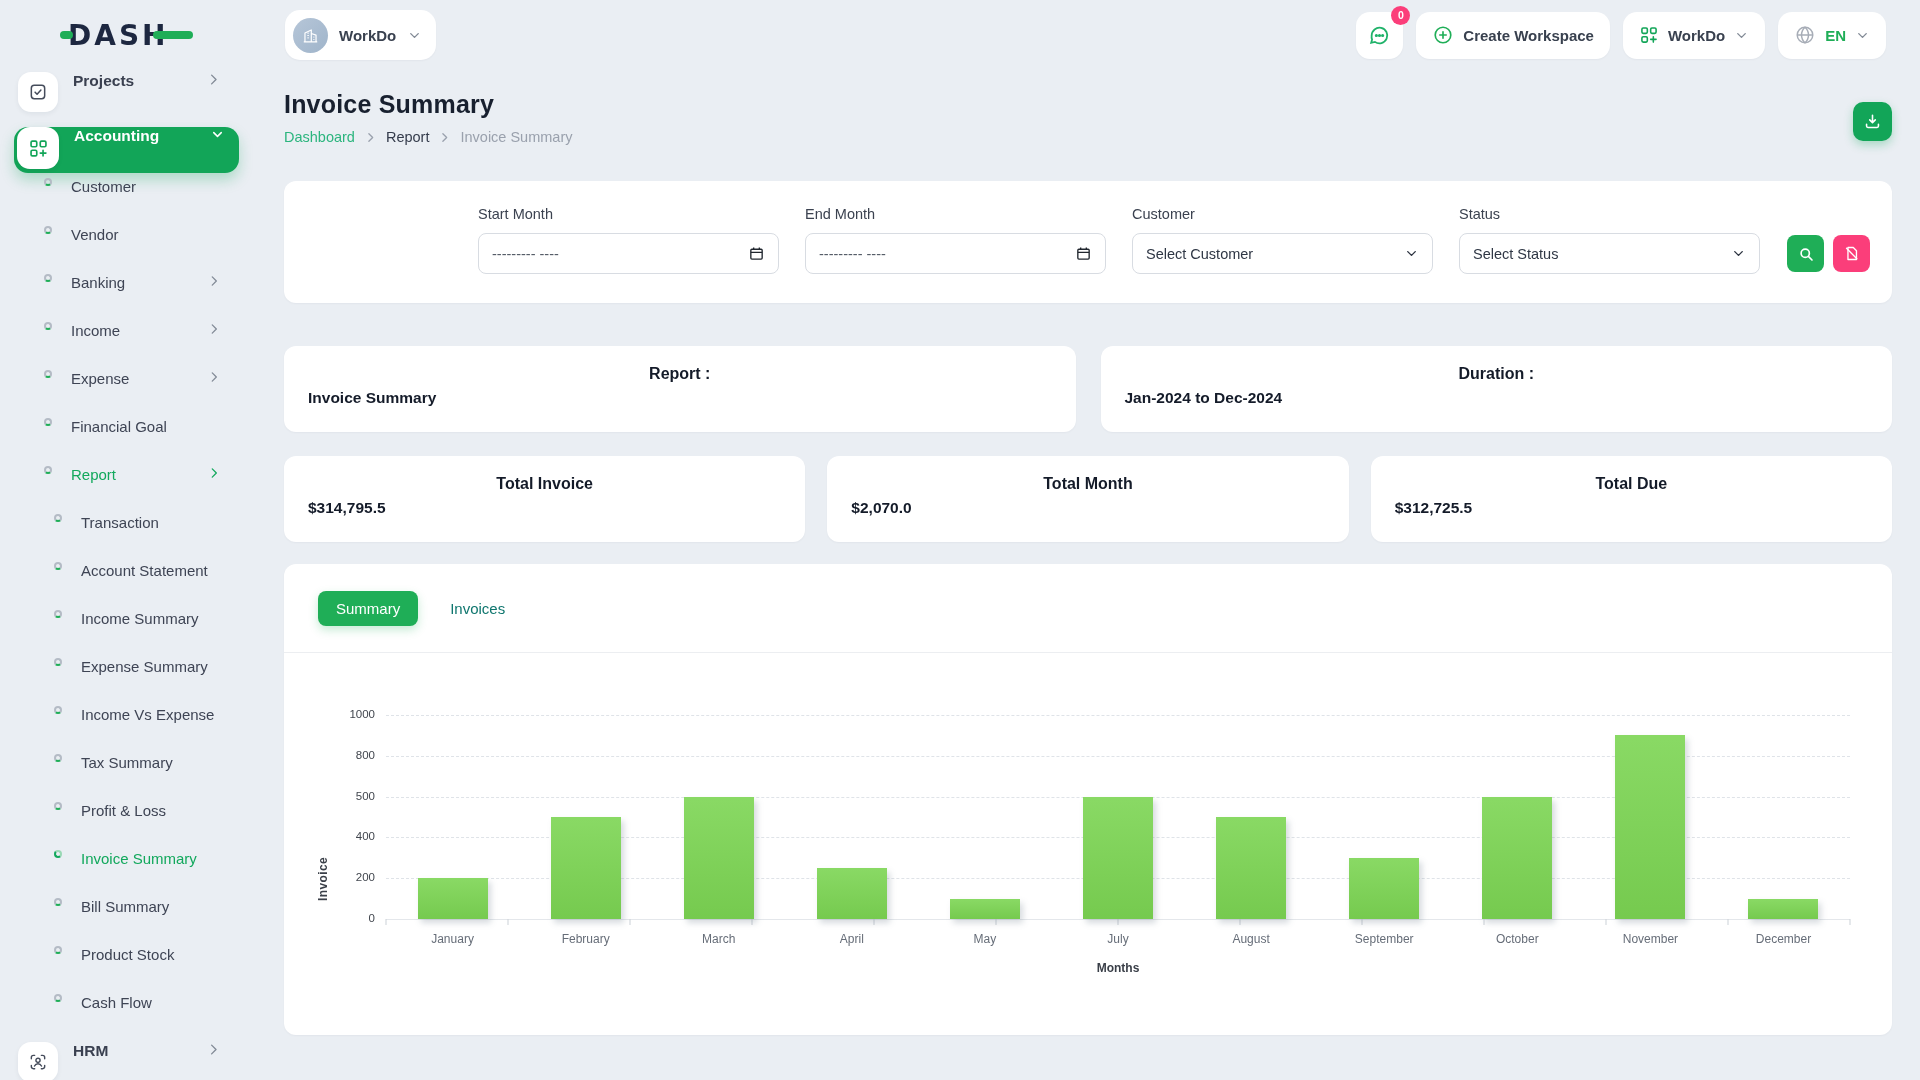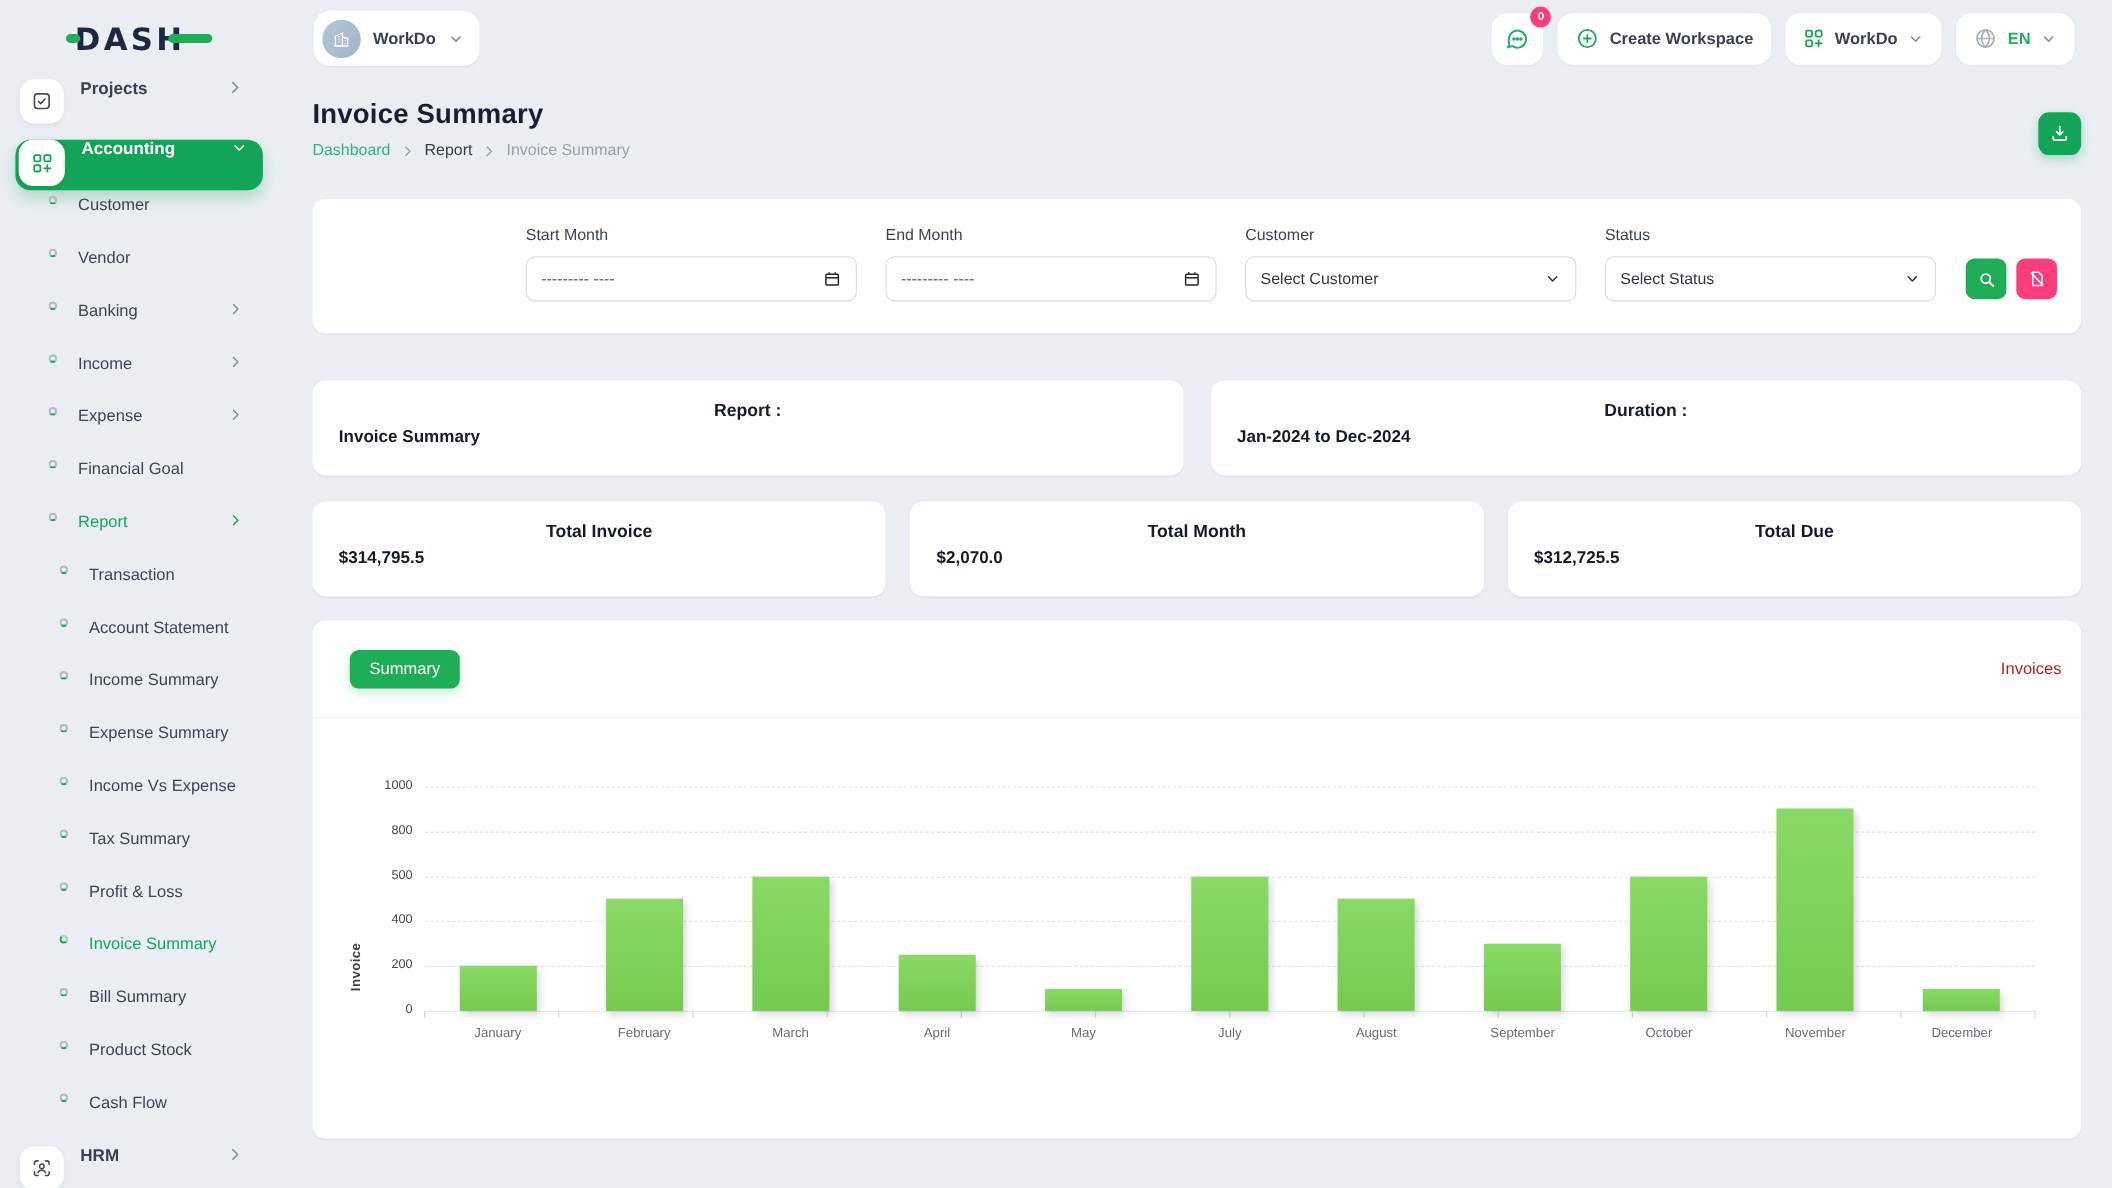--- a/index.html
+++ b/index.html
@@ -78,22 +78,22 @@
   .sq-btn.search{background:var(--green2);}
   .sq-btn.reset{background:var(--pink);}
   
   .info-row{margin-top:43px;display:grid;grid-template-columns:1fr 1fr;gap:25px;}
   .info-card{height:86px;padding:19px 24px;}
   .info-title{font-size:16px;font-weight:700;color:#141b29;text-align:center;}
   .info-value{font-size:15.5px;font-weight:700;color:#141b29;margin-top:6px;}
   .stats-row{margin-top:24px;display:grid;grid-template-columns:1fr 1fr 1fr;gap:22px;}
   
   .chart-card{margin-top:22px;height:471px;padding-top:27px;position:relative;}
-  .tabs{display:flex;align-items:center;gap:14px;margin-left:34px;justify-content:space-between;}
-  .tab{font-size:15px;color:#b91c1c;padding:9px 18px;border-radius:8px;cursor:pointer;}
+  .tabs{display:flex;align-items:center;gap:14px;margin-left:34px;}
+  .tab{font-size:15px;color:#0f766e;padding:9px 18px;border-radius:8px;cursor:pointer;}
   .tab.active{background:var(--green2);color:#fff;box-shadow:0 4px 10px rgba(31,174,87,.25);}
   .chart-divider{height:1px;background:#eceef1;margin-top:26px;}
   .chart-body{position:relative;}
   .ylabel{position:absolute;left:32px;top:164px;transform:translateY(-50%) rotate(180deg);writing-mode:vertical-rl;
     font-size:12px;font-weight:700;color:#3a3f48;letter-spacing:.4px;}
   .chart-plot{position:relative;margin:62px 42px 0 102px;height:204px;}
   .gridline{position:absolute;left:0;right:0;border-top:1px dashed #dfe3e8;}
   .gridline.zero{border-top:1px solid #e4e7eb;}
   .ytick{position:absolute;right:calc(100% + 11px);font-size:11.5px;color:#41464e;}
   .slots{position:absolute;left:0;right:0;top:0;bottom:0;display:flex;}
@@ -488,15 +488,16 @@
             <div class="slot">
               <div class="bar" style="height: 183.6px; background-color: rgb(124, 213, 83);"></div>
               <span class="xtick">November</span>
             </div>
             <div class="slot">
               <div class="bar" style="height: 20.4px; background-color: rgb(124, 213, 83);"></div>
               <span class="xtick">December</span>
             </div>
           </div>
         </div>
+      <div class="xlabel">Months</div>
     </div>
   </div>
 </div>
 
 </body></html>

